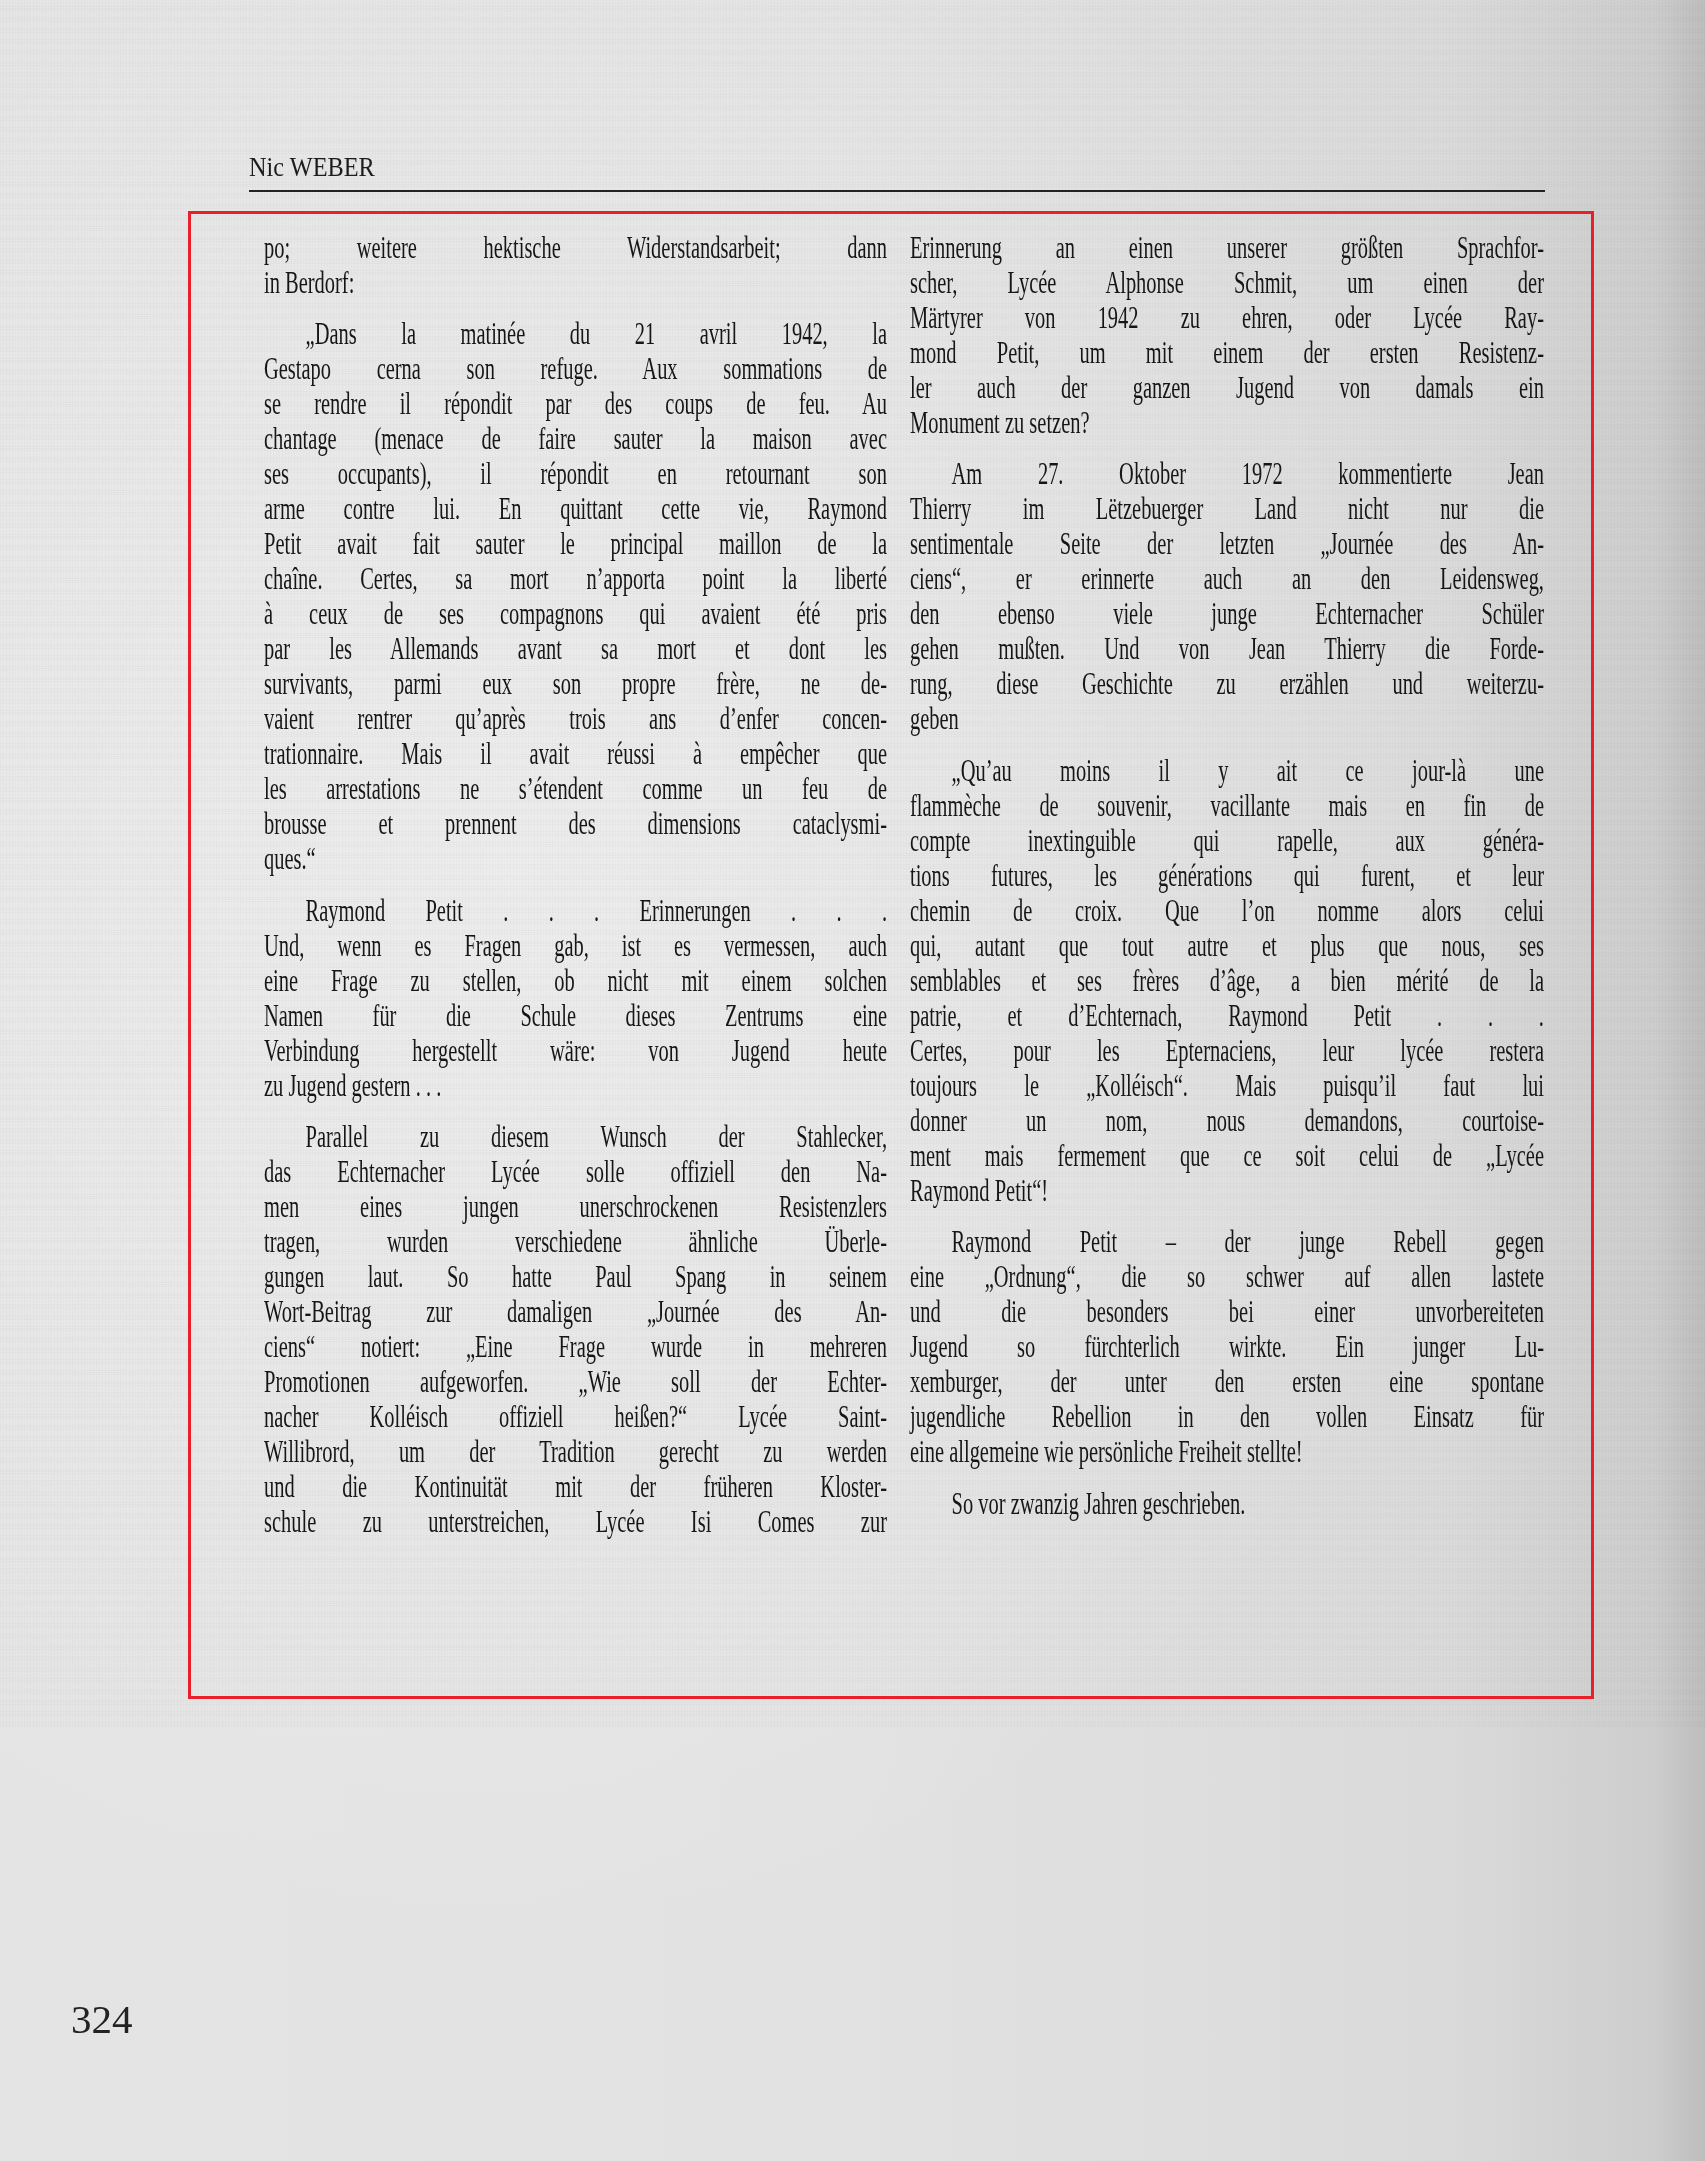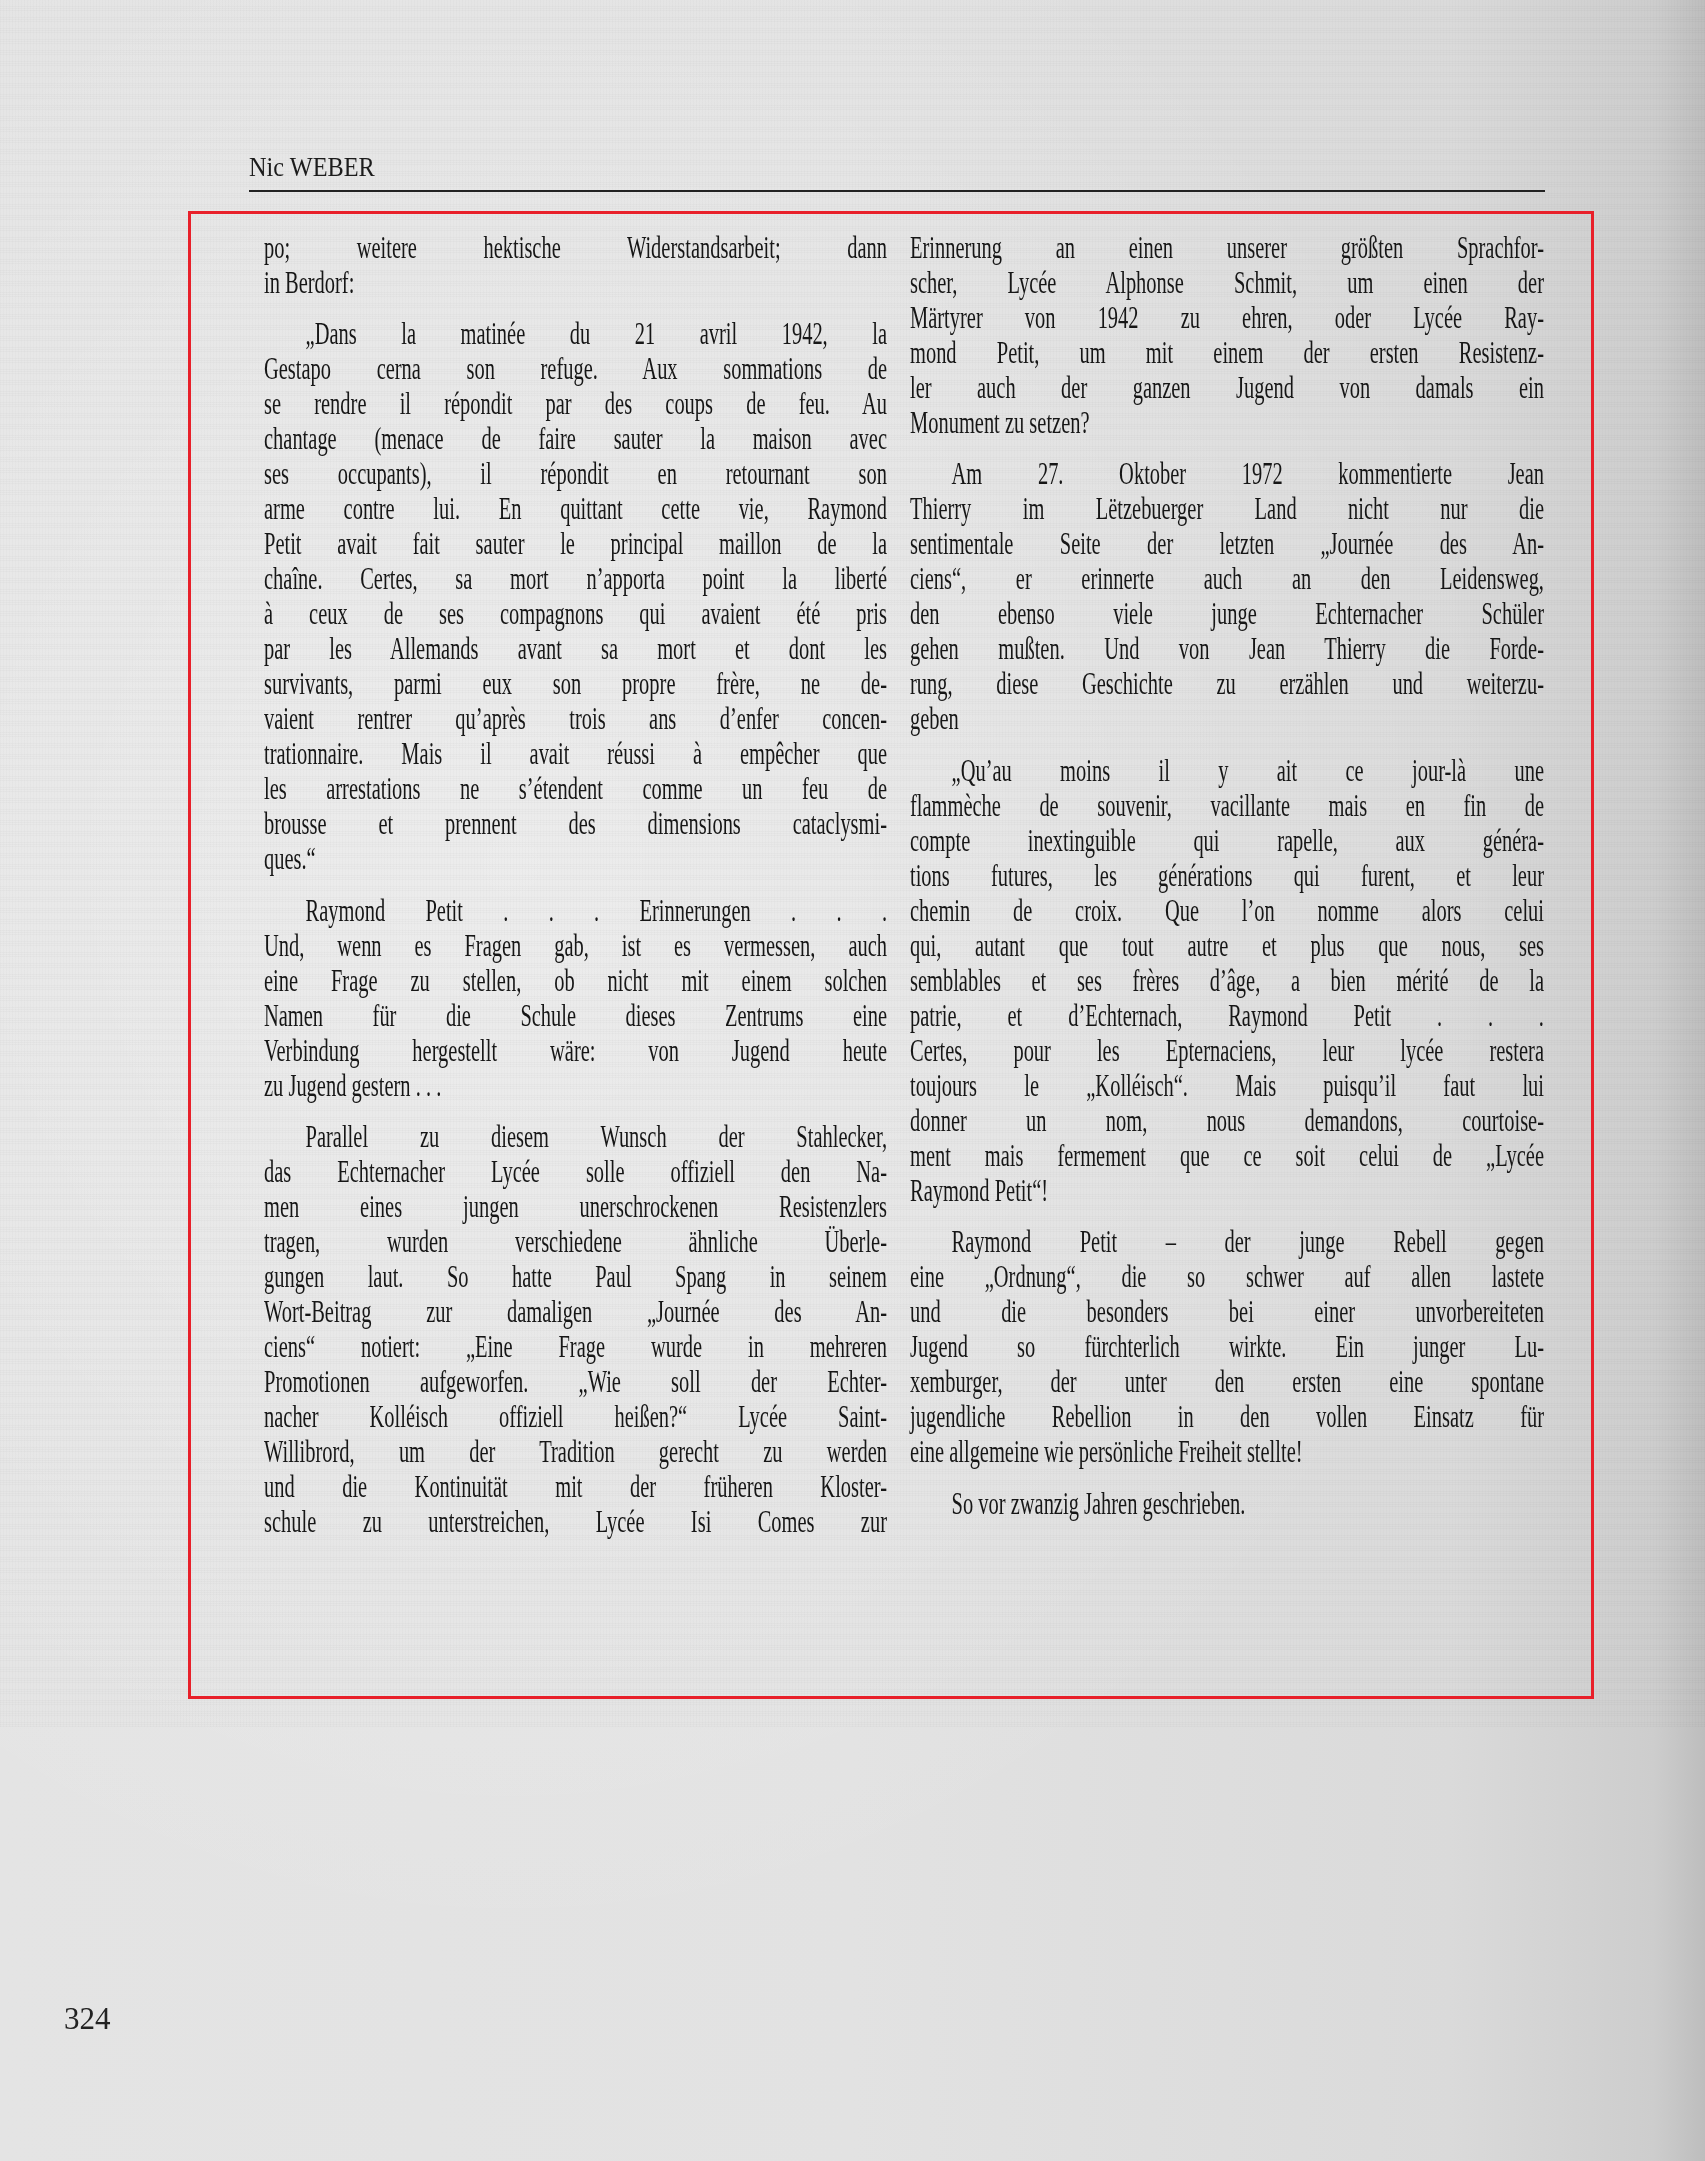--- a/index.html
+++ b/index.html
@@ -49,22 +49,22 @@
   .para + .para { margin-top: 16.4px; }
   .line {
     display: block; white-space: nowrap; overflow: visible;
     text-align: justify; text-align-last: justify;
     height: 35px;
   }
   .line.last { text-align: left; text-align-last: left; }
   .line.indent { text-indent: 63px; }
 
   .page-number {
-    position: absolute; left: 64px; top: 2002px;
-    font-size: 31px; line-height: 34px; color: #222;
+    position: absolute; left: 71px; top: 2002px;
+    font-size: 41px; line-height: 34px; color: #222;
   }
 
   
   .grain {
     position: absolute; inset: 0; pointer-events: none;
     background-image:
       repeating-linear-gradient(0deg, rgba(0,0,0,0.018) 0 0.7px, rgba(0,0,0,0) 0.7px 2.2px),
       repeating-linear-gradient(90deg, rgba(0,0,0,0.015) 0 0.7px, rgba(0,0,0,0) 0.7px 3px);
   }
 </style>

